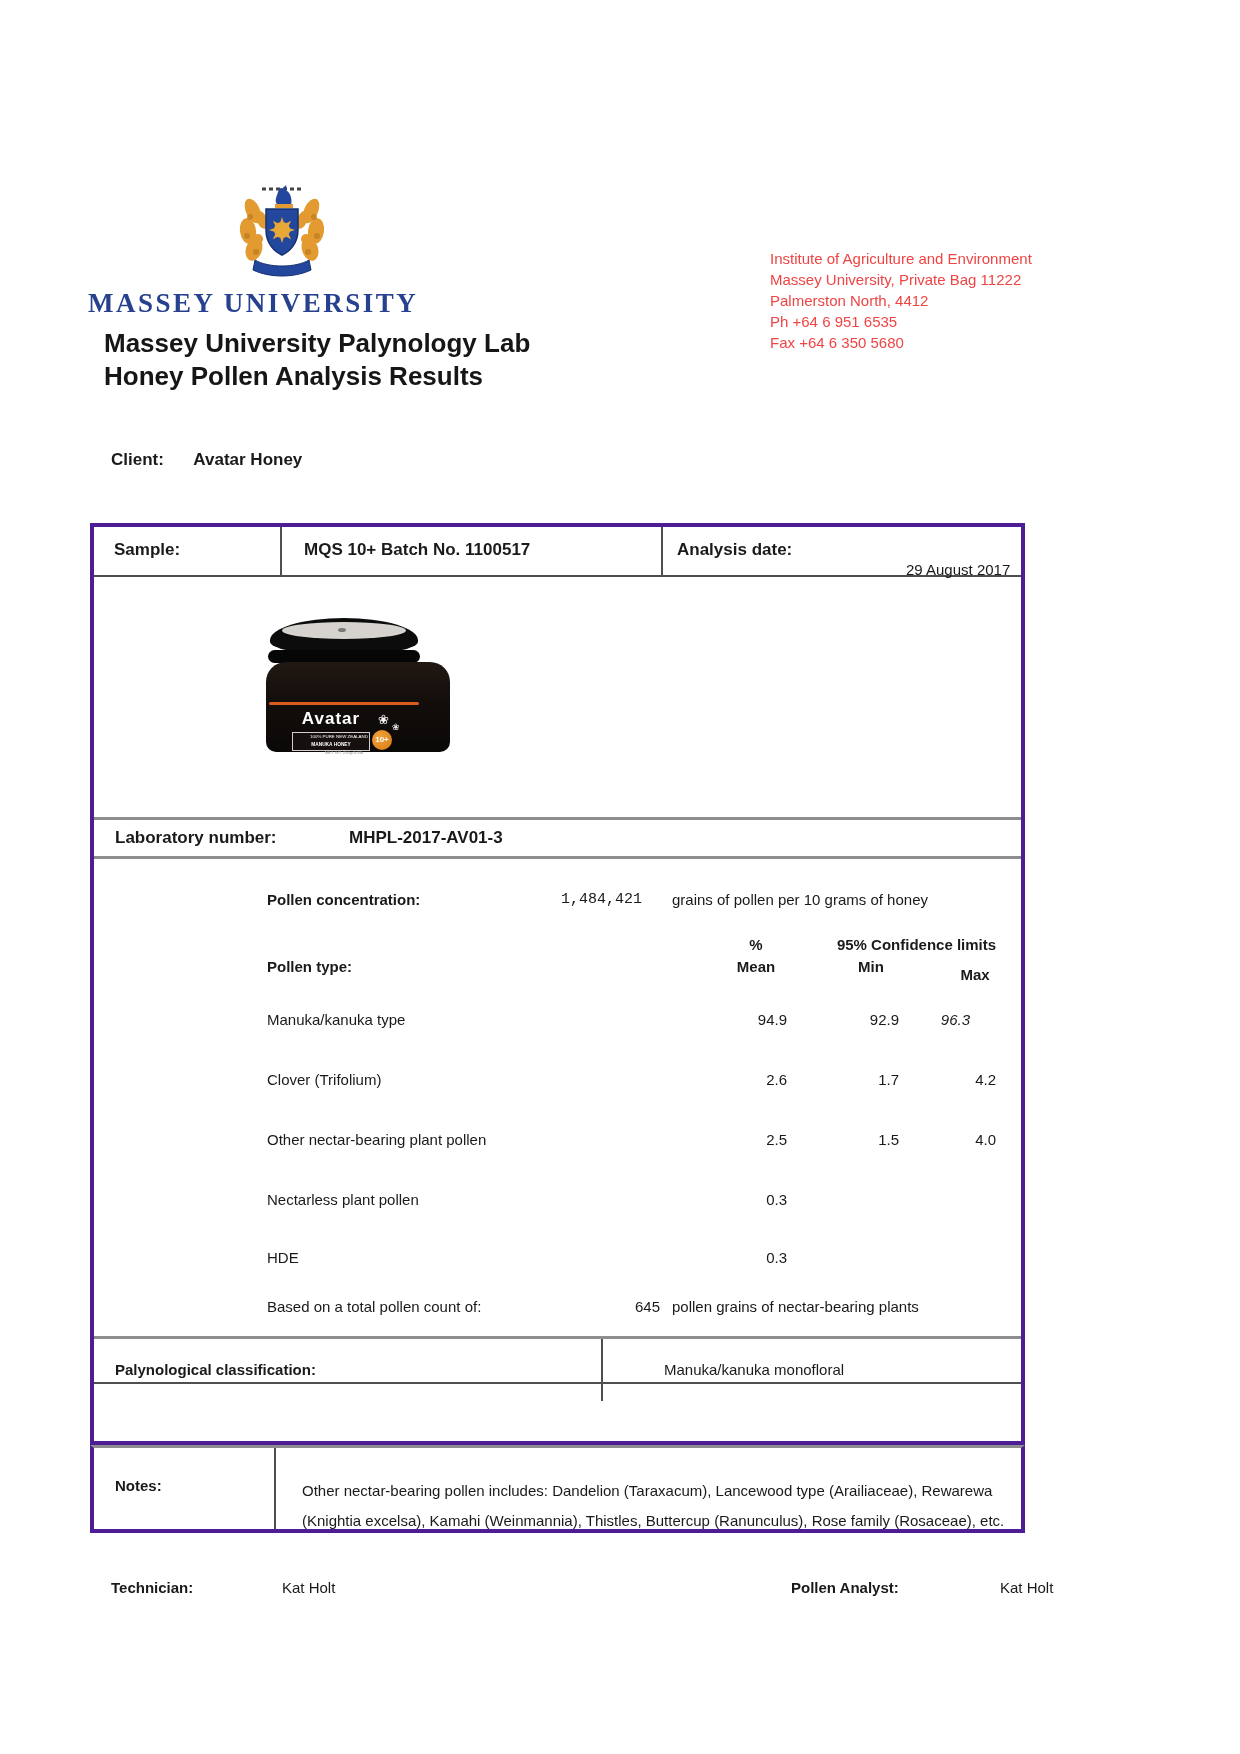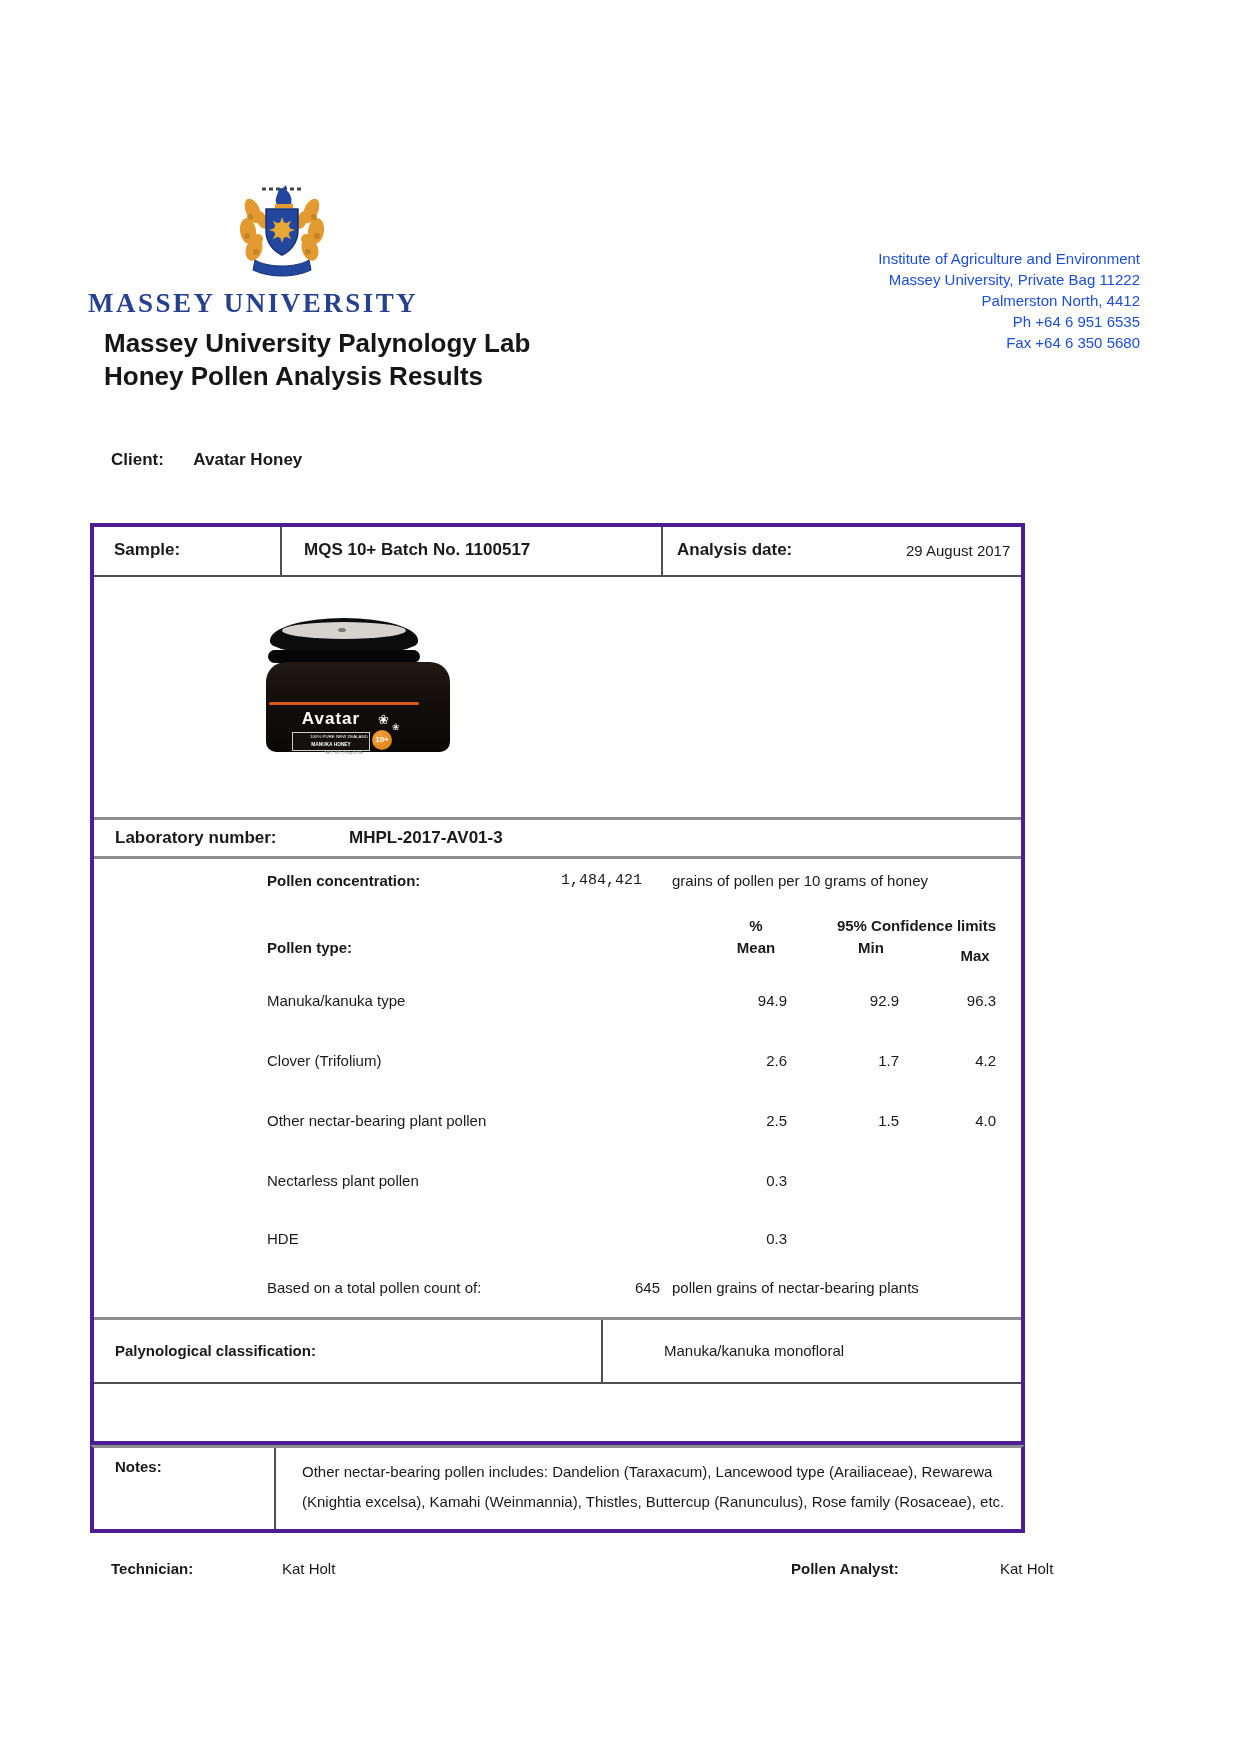--- a/index.html
+++ b/index.html
@@ -11,30 +11,30 @@
   .b{font-weight:bold;}
   .r{text-align:right;}
   .c{text-align:center;}
 
   
   .uni-name{
     font-family:"Liberation Serif",serif;font-weight:bold;font-size:27px;
     letter-spacing:2.5px;color:#27418e;white-space:nowrap;
   }
   .lab-title{font-size:26px;font-weight:600;color:#161616;white-space:nowrap;}
-  .contact{font-size:15px;line-height:21px;color:#1d4ed8;text-align:right;}
+  .contact{font-size:15px;line-height:21px;color:#ef4444;text-align:left;}
 
   .client-line span{font-size:17px;font-weight:bold;}
 
   
   .tbl{box-sizing:border-box;border:4px solid #4c1d95;}
   .row{position:absolute;left:0;right:0;box-sizing:border-box;}
   .vline{position:absolute;top:0;bottom:0;width:0;border-left:2px solid #4f4f4f;}
   .t17{font-size:17px;}
-  .t15{font-size:15px;}
+  .t15{font-size:15px;margin-top:19px;}
   .cellpad{padding-top:13px;}
 
   
   .jar{position:absolute;}
   .jar .lid{position:absolute;left:4px;top:6px;width:148px;height:36px;background:#0c0c0c;
     border-radius:50% 50% 40% 40% / 62% 62% 35% 35%;}
   .jar .lid-top{position:absolute;left:16px;top:10px;width:124px;height:17px;background:#d6d3cf;
     border-radius:50%;}
   .jar .lid-dot{position:absolute;left:72px;top:16px;width:8px;height:4px;background:#7c7a76;border-radius:50%;}
   .jar .lid-ridge{position:absolute;left:2px;top:38px;width:152px;height:13px;background:#060606;border-radius:7px;}
@@ -173,21 +173,21 @@
       <div class="abs b c" style="left:725px;top:58px;width:195px;">95% Confidence limits</div>
       <div class="abs b" style="left:173px;top:80px;">Pollen type:</div>
       <div class="abs b c" style="left:612px;top:80px;width:100px;">Mean</div>
       <div class="abs b c" style="left:727px;top:80px;width:100px;">Min</div>
       <div class="abs b c" style="left:831px;top:88px;width:100px;">Max</div>
 
       <div>
         <div class="abs" style="left:173px;top:133px;">Manuka/kanuka type</div>
         <div class="abs r" style="left:593px;top:133px;width:100px;">94.9</div>
         <div class="abs r" style="left:705px;top:133px;width:100px;">92.9</div>
-        <div class="abs r" style="left:802px;top:133px;width:100px;">96.3</div>
+        <div class="abs r" style="left:776px;top:133px;width:100px;font-style:italic;">96.3</div>
       </div>
 
       <div>
         <div class="abs" style="left:173px;top:193px;">Clover (Trifolium)</div>
         <div class="abs r" style="left:593px;top:193px;width:100px;">2.6</div>
         <div class="abs r" style="left:705px;top:193px;width:100px;">1.7</div>
         <div class="abs r" style="left:802px;top:193px;width:100px;">4.2</div>
       </div>
 
       <div>

